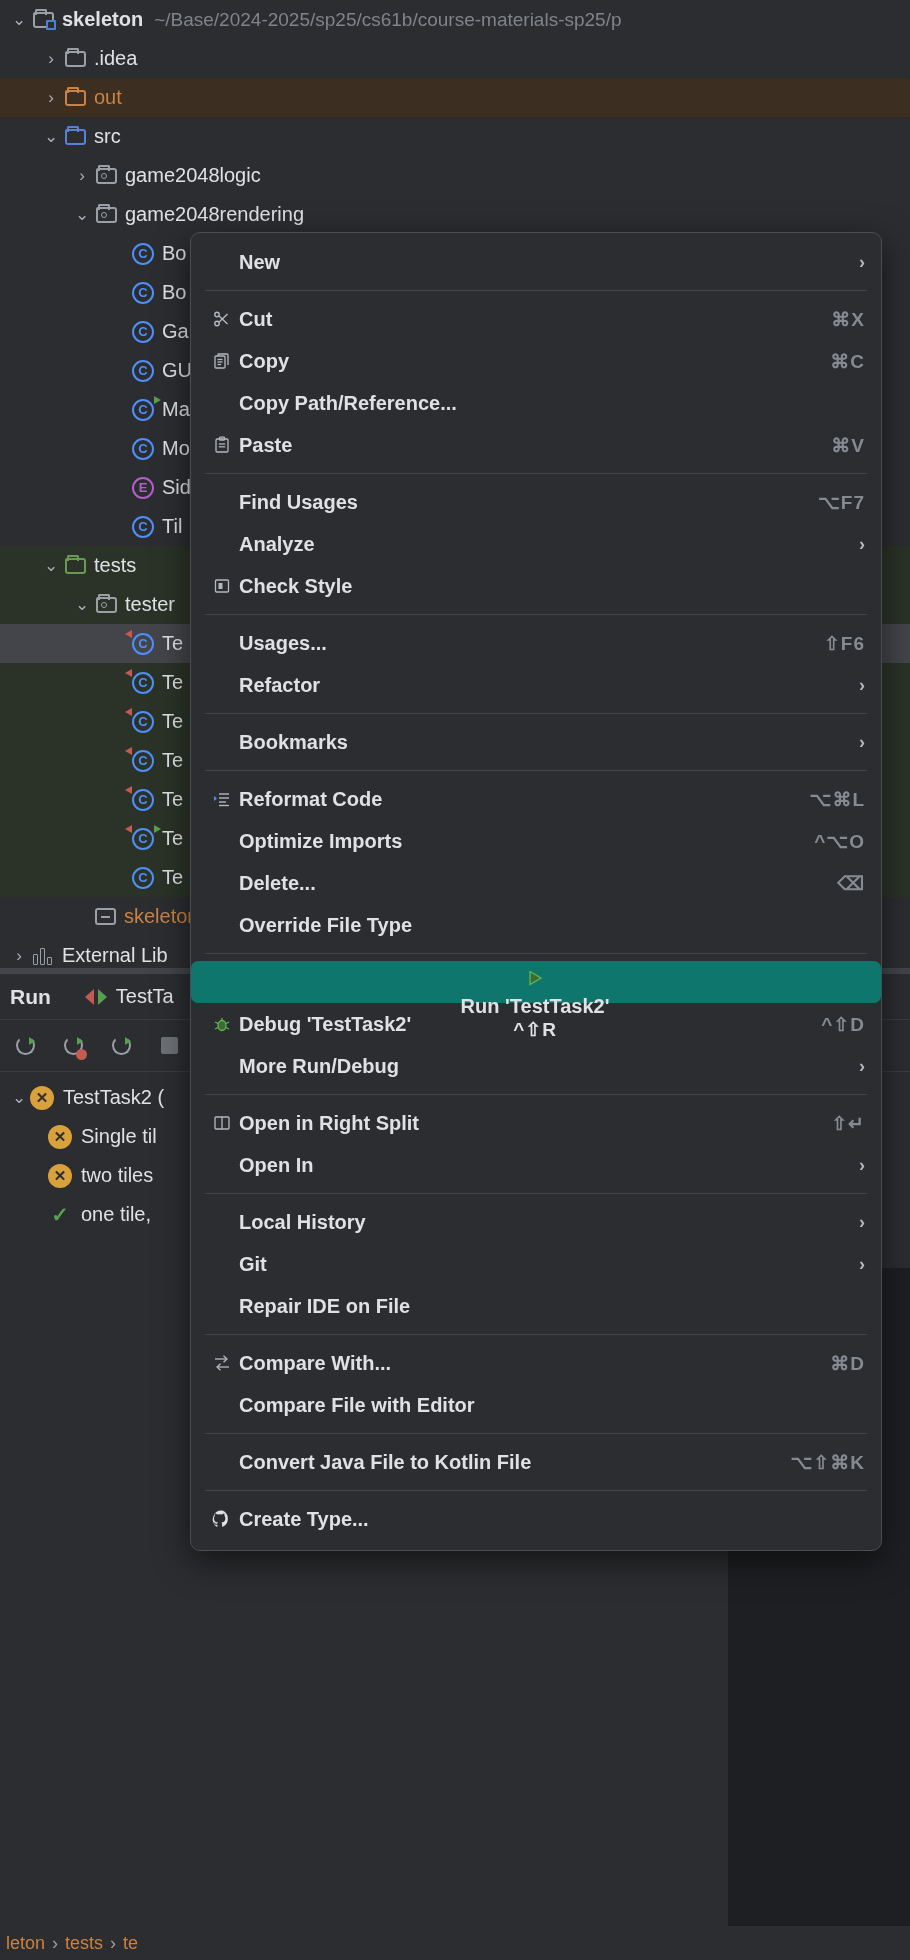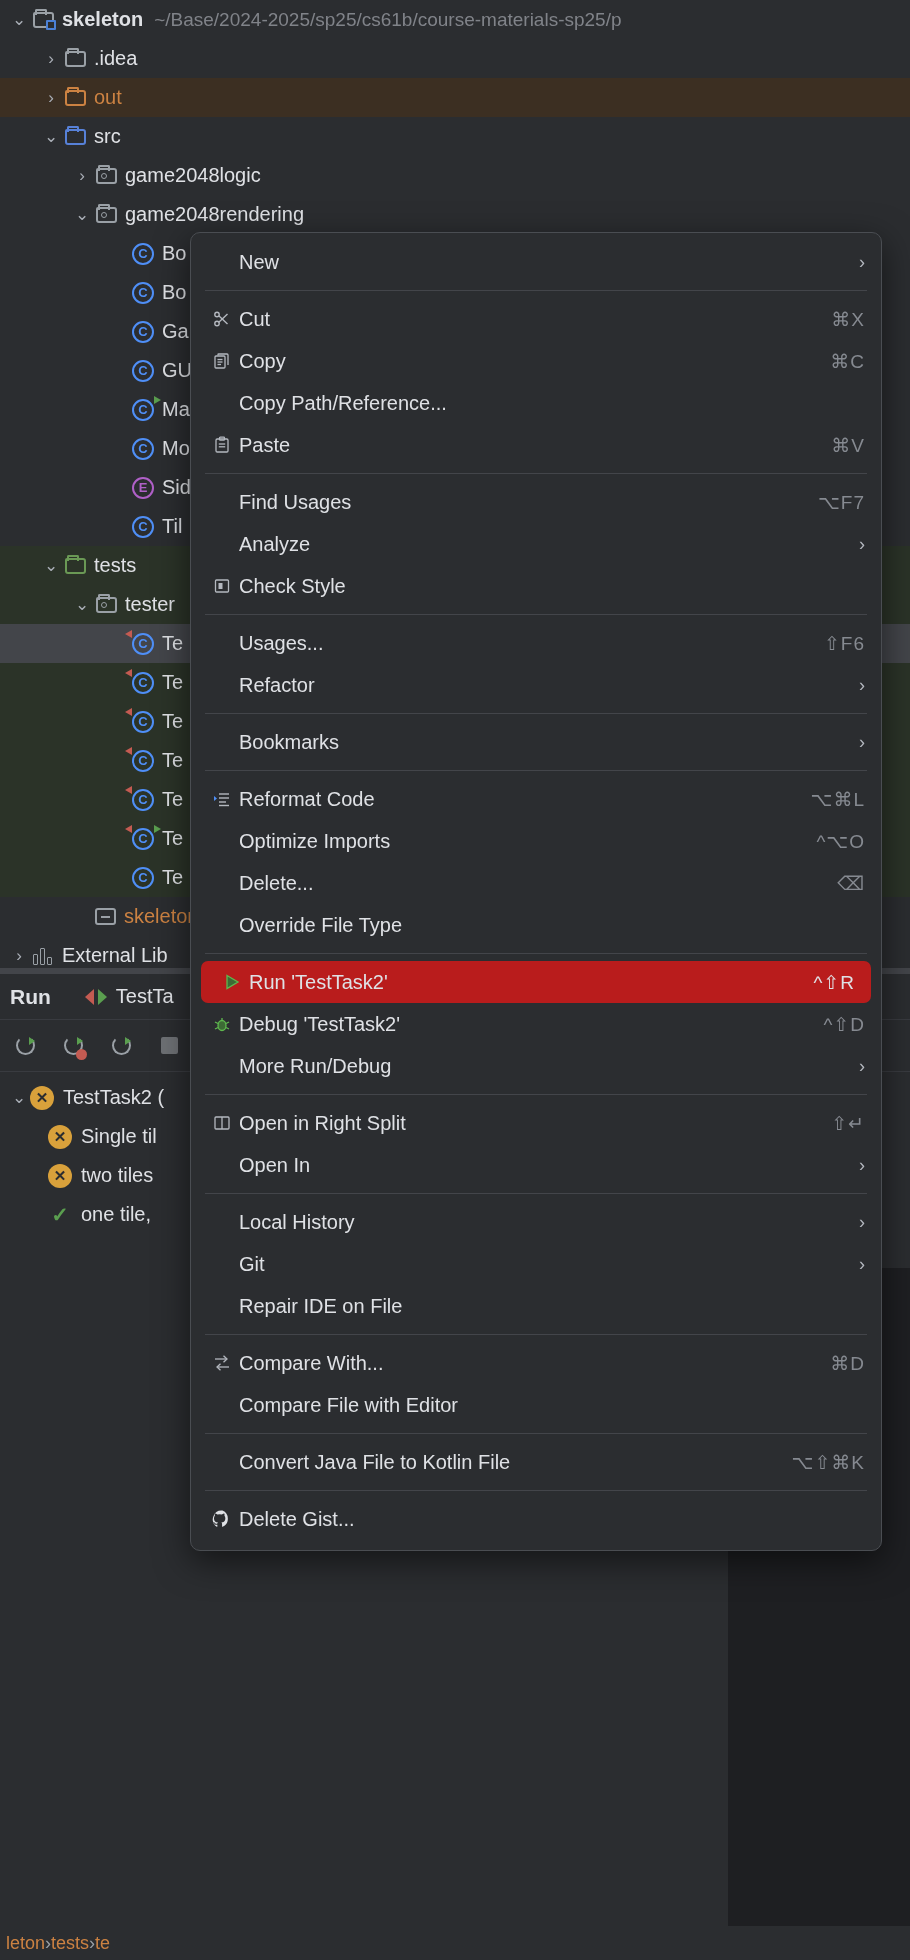--- a/index.html
+++ b/index.html
@@ -90,36 +90,36 @@
 
   
   .ctx {
     position:absolute; left:190px; top:232px; width:692px;
     background:#2b2d30; border:1px solid #4a4d52; border-radius:10px;
     box-shadow: 0 10px 34px rgba(0,0,0,.55);
     padding:8px 0 0 0; overflow:hidden;
   }
   .mi {
     position:relative; height:42px; display:flex; align-items:center;
-    color:#dfe1e5; font-size:20px; padding:0 16px 0 14px; white-space:nowrap;
+    color:#dfe1e5; font-size:20px; padding:0 16px 0 14px; white-space:nowrap;font-weight:bold;
   }
-  .mi.highlight { background:#b91c1c; margin:0 10px; border-radius:7px; }
+  .mi.highlight { background:#0f766e; margin:0 0; border-radius:7px;flex-direction:column; }
   .mi-ic { flex:0 0 34px; display:flex; align-items:center; justify-content:center; color:#b4b8bf; }
   .mi-lbl { flex:1; }
   .mi-key { color:#868a91; font-size:19px; letter-spacing:1px; }
   .mi.highlight .mi-key { color:#dfe1e5; }
   .mi-arrow { color:#b4b8bf; font-size:18px; }
   .sep { height:1px; background:#43454a; margin:7px 14px; }
 
   
   .svgic { display:block; }
 
   
   .crumb { position:absolute; left:0; bottom:0; height:34px; width:910px; display:flex; align-items:center;
-           background:#2b2d30; font-size:18px; color:#9aa0a6; padding-left:6px; gap:0; }
+           background:#2b2d30; font-size:18px; color:#9aa0a6; padding-left:6px; gap:7px; }
   .crumb .c-orange{color:#cc8242;}
 </style>
 </head>
 <body>
 
 <div id="root">
 
   <div class="editor" style="left:728px; top:1090px; width:182px; height:836px;">
     <div class="code" style="position:absolute; left:2px; top:18px; color:#dfe1e5;">bas</div>
     <div class="code" style="position:absolute; left:2px; top:72px; color:#dfe1e5;">Ja</div>
@@ -589,18 +589,18 @@
       <span class="mi-key">⌥⇧⌘K</span>
     </div>
     <div class="sep"></div>
 
     <div class="mi">
       <span class="mi-ic">
         <svg class="svgic" width="21" height="21" viewBox="0 0 20 20">
           <path fill="#dfe1e5" d="M10 1.5A8.5 8.5 0 004.5 17c.4.1.6-.2.6-.4v-1.6c-2.3.5-2.8-1-2.8-1-.4-1-1-1.2-1-1.2-.8-.5 0-.5 0-.5.9.1 1.3.9 1.3.9.8 1.3 2 1 2.5.7.1-.5.3-1 .5-1.2-1.8-.2-3.7-.9-3.7-4 0-.9.3-1.6.9-2.2-.1-.2-.4-1 .1-2.1 0 0 .7-.2 2.3.8a8 8 0 014.2 0c1.6-1 2.3-.8 2.3-.8.5 1.1.2 1.9.1 2.1.6.6.9 1.3.9 2.2 0 3.1-1.9 3.8-3.7 4 .3.3.6.8.6 1.6v2.3c0 .2.2.5.6.4A8.5 8.5 0 0010 1.5z"></path>
         </svg>
       </span>
-      <span class="mi-lbl">Delete Gist...</span>
+      <span class="mi-lbl">Create Type...</span>
     </div>
     <div style="height:10px;"></div>
   </div>
 
 </div>
 
 </body></html>

